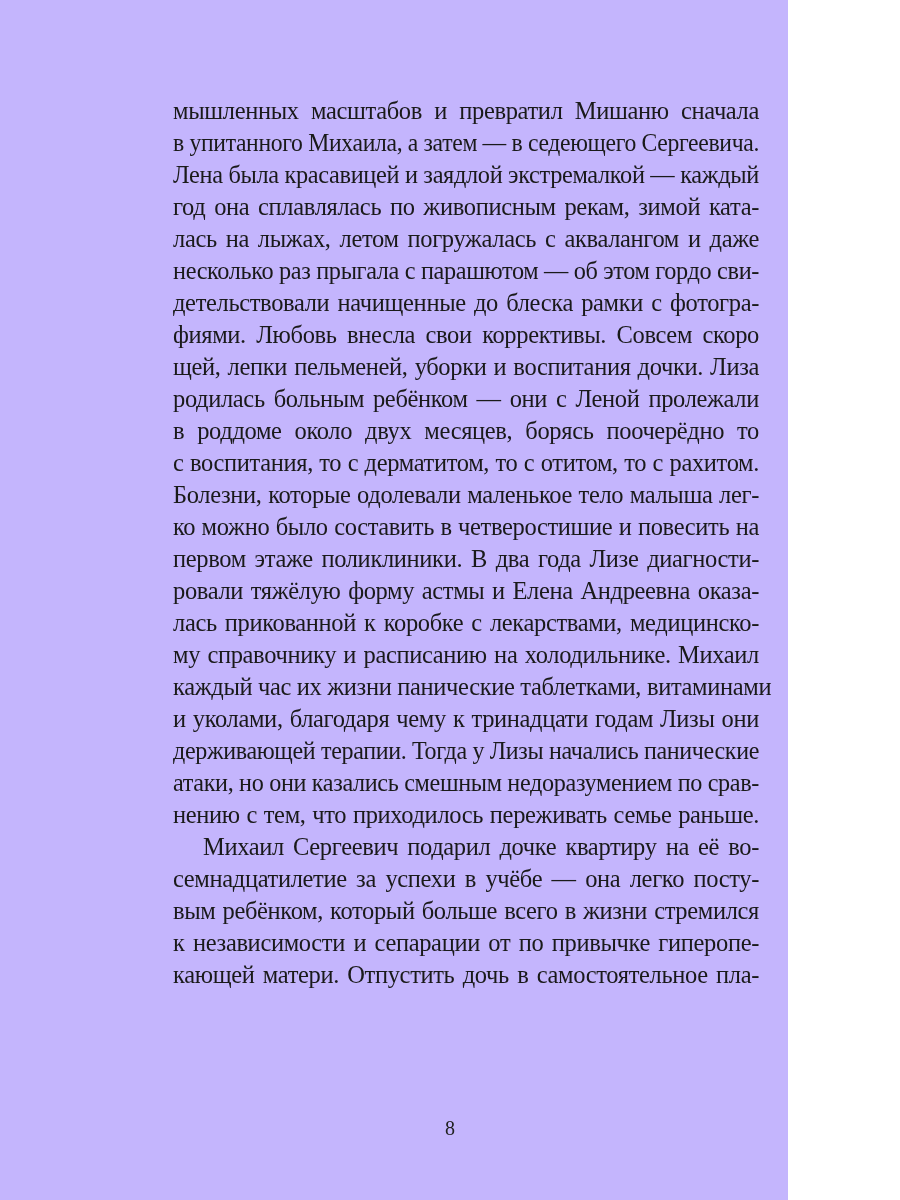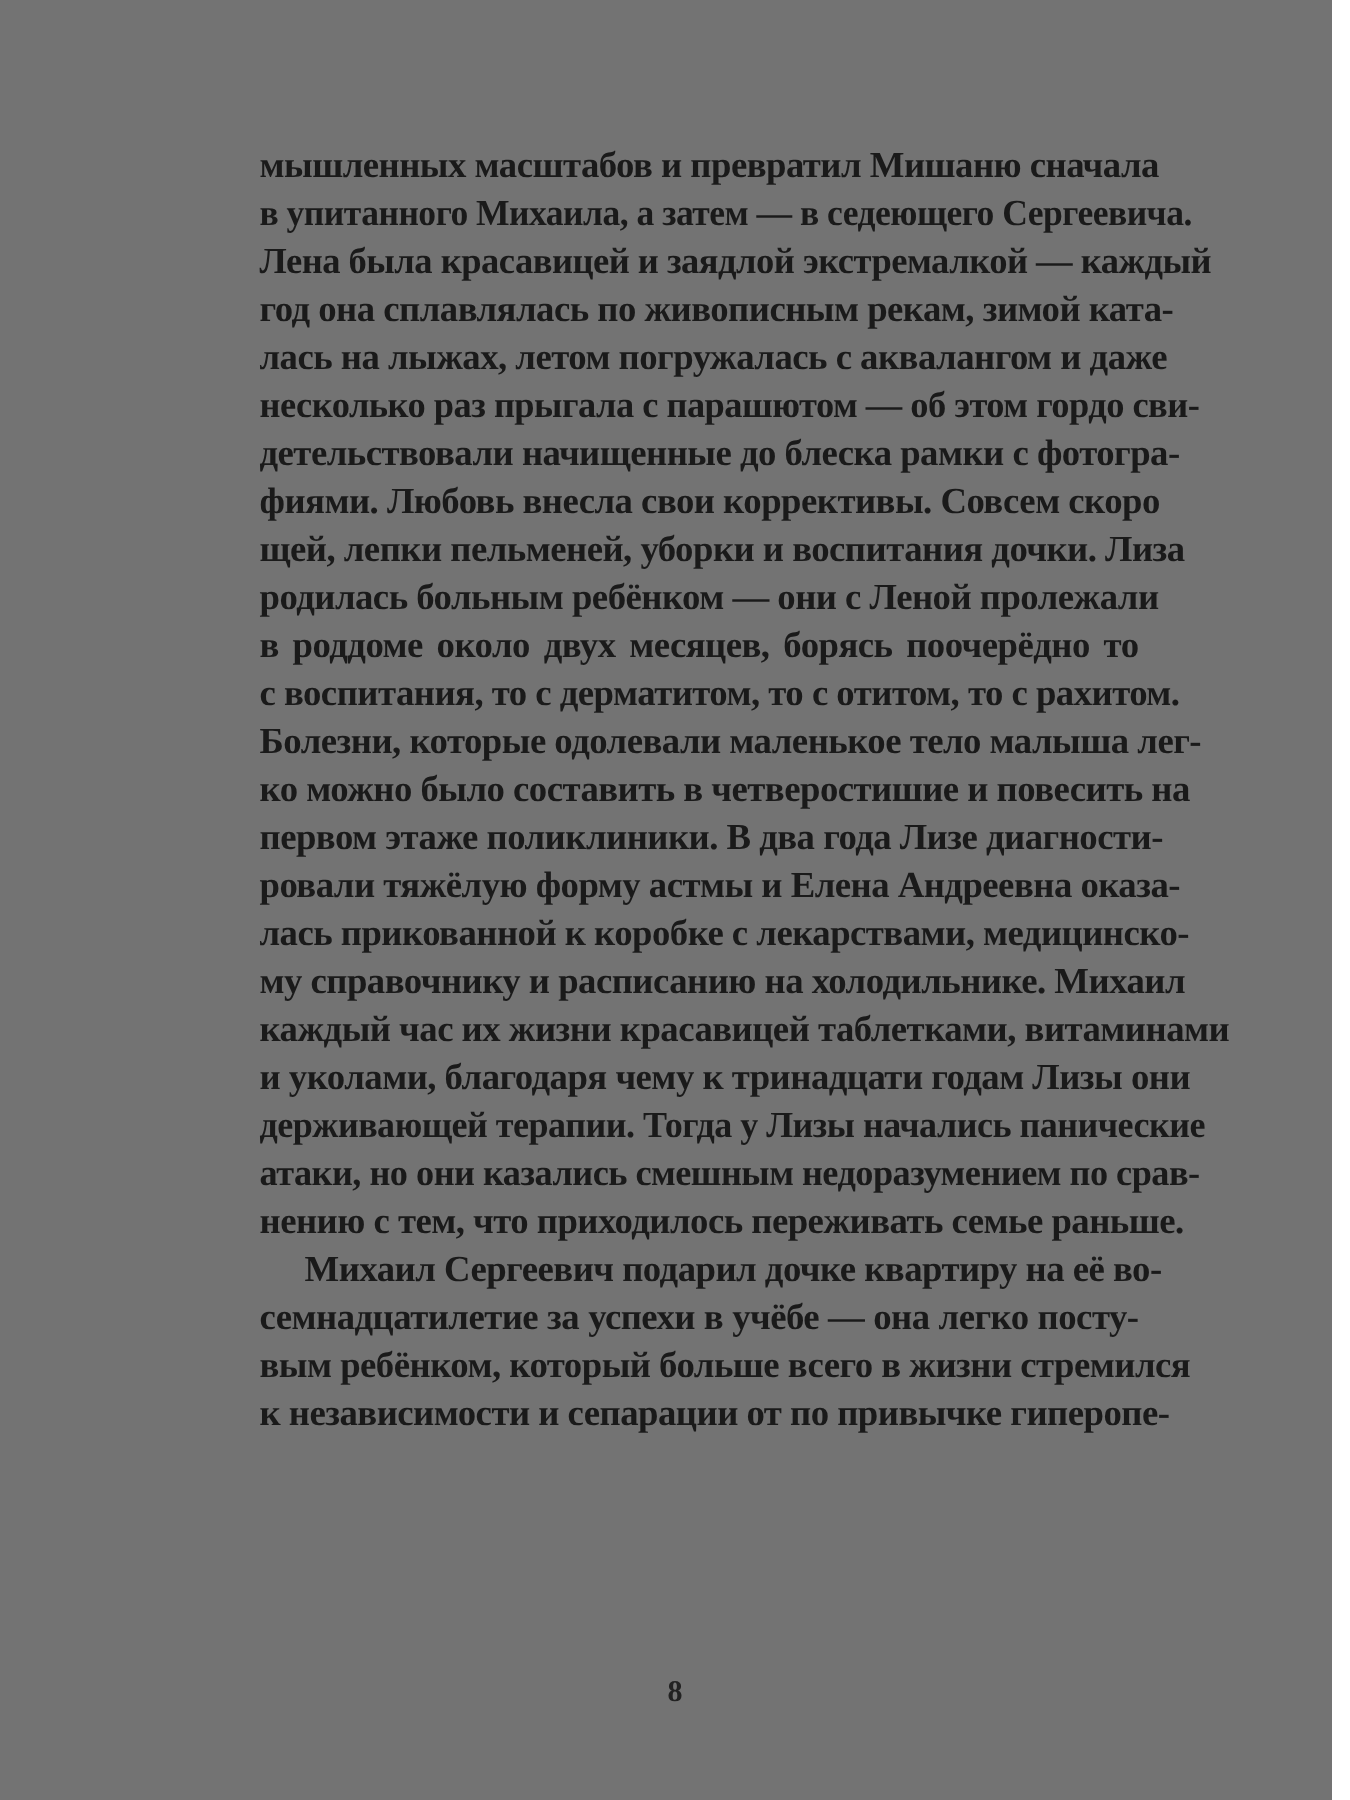--- a/index.html
+++ b/index.html
@@ -11,24 +11,23 @@
       width: 900px;
       height: 1200px;
       position: relative;
       overflow: hidden;
       font-family: "Liberation Serif", "DejaVu Serif", serif;
       color: #1a1a1a;
     }
     .page {
       position: absolute;
       left: 0; top: 0;
-      width: 888px;
+      width: 788px;
       height: 1200px;
-      background: #737373;
-      font-weight: bold;
+      background: #c4b5fd;
     }
     .text-block {
       position: absolute;
       left: 173px;
       top: 95px;
       width: 586px;
     }
     .line {
       display: block;
       height: 32px;
@@ -75,29 +74,30 @@
       <span class="line">щей, лепки пельменей, уборки и воспитания дочки. Лиза</span>
       <span class="line">родилась больным ребёнком — они с Леной пролежали</span>
       <span class="line">в роддоме около двух месяцев, борясь поочерёдно то</span>
       <span class="line">с воспитания, то с дерматитом, то с отитом, то с рахитом.</span>
       <span class="line">Болезни, которые одолевали маленькое тело малыша лег-</span>
       <span class="line">ко можно было составить в четверостишие и повесить на</span>
       <span class="line">первом этаже поликлиники. В два года Лизе диагности-</span>
       <span class="line">ровали тяжёлую форму астмы и Елена Андреевна оказа-</span>
       <span class="line">лась прикованной к коробке с лекарствами, медицинско-</span>
       <span class="line">му справочнику и расписанию на холодильнике. Михаил</span>
-      <span class="line">каждый час их жизни красавицей таблетками, витаминами</span>
+      <span class="line">каждый час их жизни панические таблетками, витаминами</span>
       <span class="line">и уколами, благодаря чему к тринадцати годам Лизы они</span>
       <span class="line" style="transform: scaleX(0.9813); width: 597.188px; text-align-last: left;">держивающей терапии. Тогда у Лизы начались панические</span>
       <span class="line" style="transform: scaleX(0.9874); width: 593.484px; text-align-last: left;">атаки, но они казались смешным недоразумением по срав-</span>
       <span class="line last">нению с тем, что приходилось переживать семье раньше.</span>
     </div>
 
     <div>
       <span class="line indent">Михаил Сергеевич подарил дочке квартиру на её во-</span>
       <span class="line">семнадцатилетие за успехи в учёбе — она легко посту-</span>
       <span class="line">вым ребёнком, который больше всего в жизни стремился</span>
       <span class="line">к независимости и сепарации от по привычке гиперопе-</span>
+      <span class="line">кающей матери. Отпустить дочь в самостоятельное пла-</span>
     </div>
   </div>
 
   <div class="page-number">8</div>
 </div>
 
 </body></html>

